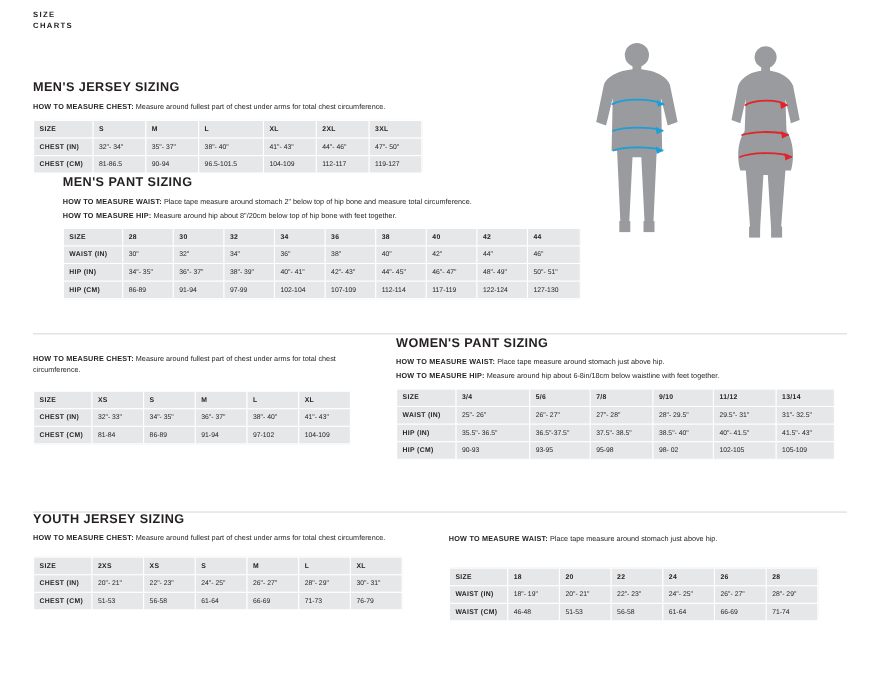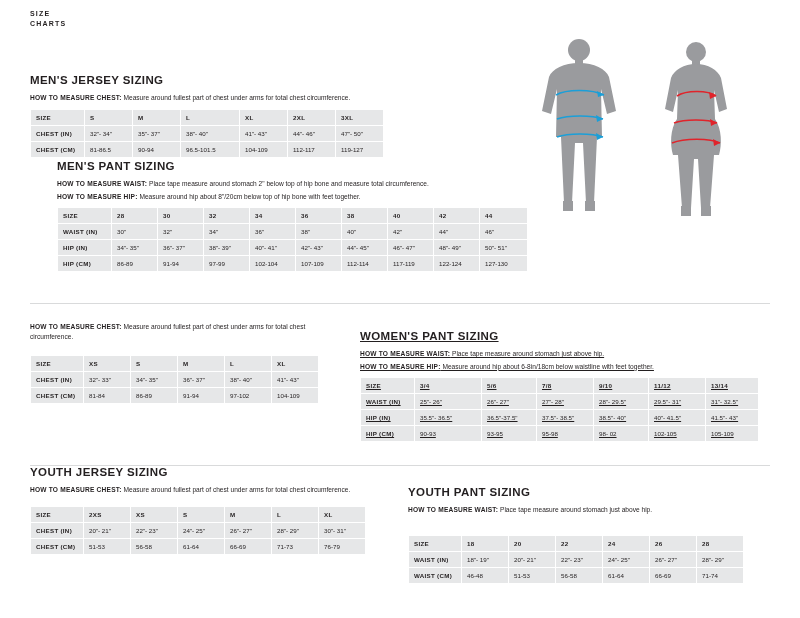--- a/index.html
+++ b/index.html
@@ -320,21 +320,21 @@
           <td>81-84</td>
           <td>86-89</td>
           <td>91-94</td>
           <td>97-102</td>
           <td>104-109</td>
         </tr>
       </tbody>
     </table>
   </div>
 
-  <div class="block" style="left:360px; top:330px; width:420px;text-decoration:underline;">
+  <div class="block" style="left:360px; top:306px; width:420px;">
     <h2 class="section-title">WOMEN'S PANT SIZING</h2>
     <p class="howto"><b>HOW TO MEASURE WAIST:</b><span> Place tape measure around stomach just above hip.</span></p>
     <p class="howto"><b>HOW TO MEASURE HIP:</b><span> Measure around hip about 6-8in/18cm below waistline with feet together.</span></p>
     <table class="size" style="width:389px;">
       <colgroup>
           <col style="width:54px">
           <col style="width:67px">
           <col style="width:55px">
           <col style="width:57px">
           <col style="width:55px">
@@ -427,21 +427,20 @@
           <td>61-64</td>
           <td>66-69</td>
           <td>71-73</td>
           <td>76-79</td>
         </tr>
       </tbody>
     </table>
   </div>
 
   <div class="block" style="left:408px; top:486px; width:360px;">
-    <h2 class="section-title">YOUTH PANT SIZING</h2>
     <p class="howto"><b>HOW TO MEASURE WAIST:</b><span> Place tape measure around stomach just above hip.</span></p>
     <table class="size" style="width:335px; margin-top:20px;">
       <colgroup>
           <col style="width:53px">
           <col style="width:47px">
           <col style="width:47px">
           <col style="width:47px">
           <col style="width:47px">
           <col style="width:47px">
           <col style="width:47px">

